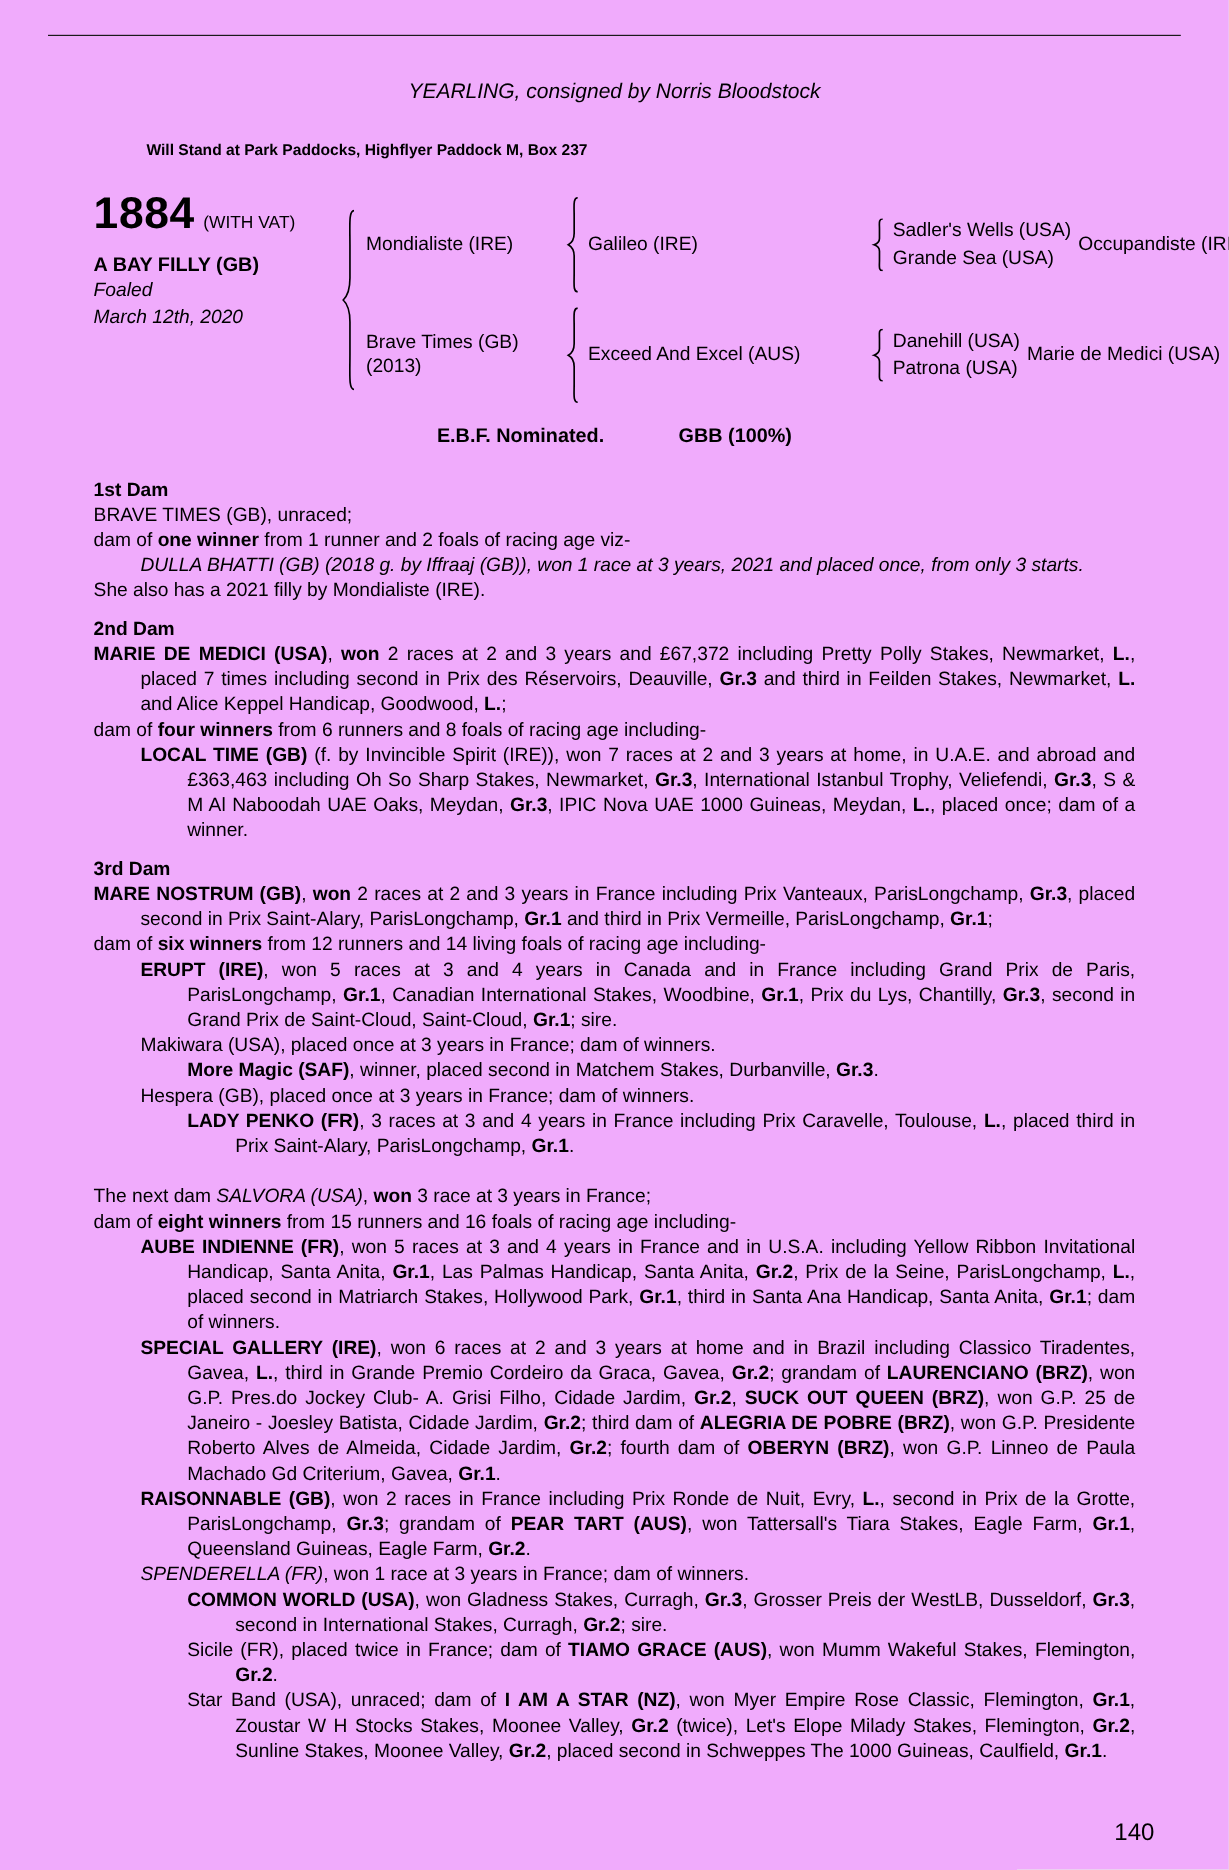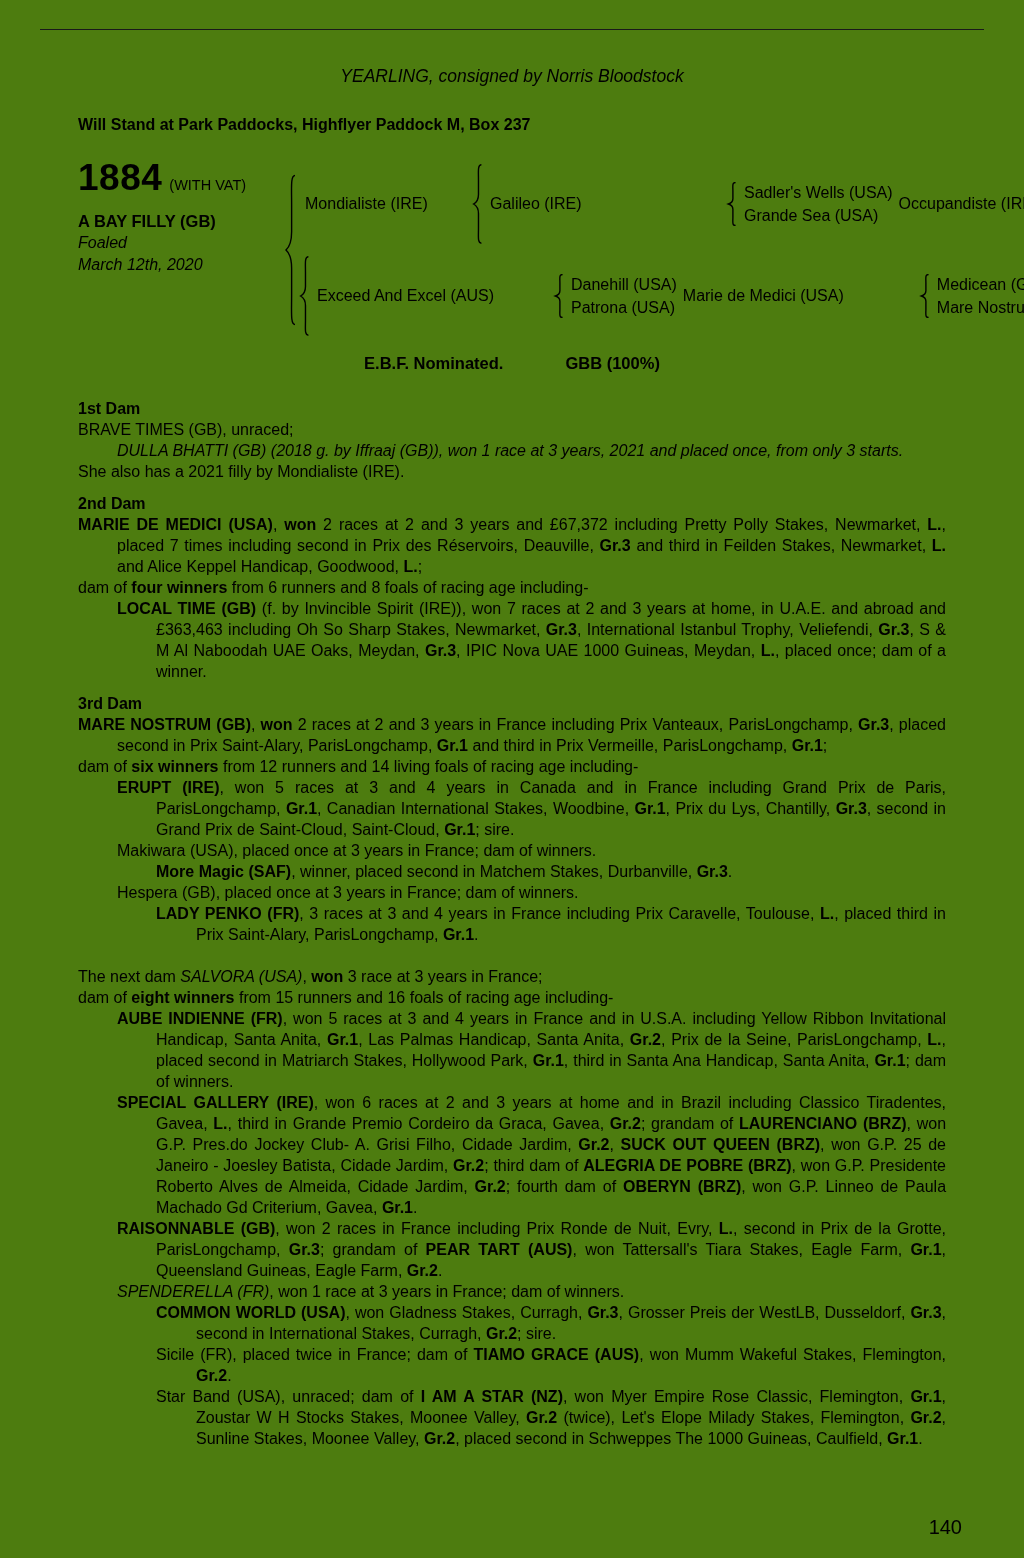--- a/index.html
+++ b/index.html
@@ -1,30 +1,30 @@
 <!DOCTYPE html>
 <html><head>
 <meta charset="utf-8">
 <style>
   html,body{margin:0;padding:0;background:#e8e8e8;}
   .page{
     position:relative;
     width:1024px;height:1558px;
     margin:0 auto;
-    background:#4d7c0f;
+    background:#f0abfc;
     color:#000;
     font-family:"Liberation Sans", sans-serif;
     font-size:16px;line-height:21px;
     box-sizing:border-box;
     padding:66px 78px 0 78px;
     overflow:hidden;
   }
   .top-rule{position:absolute;top:29px;left:40px;right:40px;border-top:1.5px solid #1a1a1a;}
   .consign-header{text-align:center;font-style:italic;font-size:17.5px;}
-  .stand-line{font-weight:bold;font-size:16px;margin-top:27px;}
+  .stand-line{font-weight:bold;font-size:13px;margin-top:27px;margin-left:44px;}
 
   
   .pedigree-block{display:flex;margin-top:20px;height:190px;}
   .lot-col{width:205px;flex:none;padding-top:4px;}
   .lot-line{display:flex;align-items:baseline;gap:7px;}
   .lot-num{font-size:37px;font-weight:bold;letter-spacing:.5px;line-height:38px;}
   .vat-note{font-size:14.5px;}
   .horse-desc{font-weight:bold;font-size:16.5px;margin-top:14px;}
   .foaled{line-height:22px;font-style:italic;}
   .tree{flex:1;display:flex;align-items:center;}
@@ -105,20 +105,24 @@
                 </svg>
               <div class="g3pair">
                 <div>Kaldoun (FR)</div>
                 <div>Only Seule (USA)</div>
               </div>
             </div>
           </div>
         </div>
 
         <div class="half">
+          <div class="g1cell">
+            <div>Brave Times (GB)</div>
+            <div>(2013)</div>
+          </div>
           <svg class="brace b1" viewBox="0 0 20 100" preserveAspectRatio="none">
               <path d="M16 1 C10 1 11.5 9 11.5 20 L11.5 38 C11.5 44 9.5 47.5 4 50 C9.5 52.5 11.5 56 11.5 62 L11.5 80 C11.5 91 10 99 16 99" fill="none" stroke="#000" stroke-width="1.4" vector-effect="non-scaling-stroke"></path>
             </svg>
           <div class="g2col">
             <div class="quarter">
               <div class="g2cell">Exceed And Excel (AUS)</div>
               <svg class="brace b2" viewBox="0 0 20 100" preserveAspectRatio="none">
                   <path d="M16 1 C10 1 11.5 9 11.5 20 L11.5 38 C11.5 44 9.5 47.5 4 50 C9.5 52.5 11.5 56 11.5 62 L11.5 80 C11.5 91 10 99 16 99" fill="none" stroke="#000" stroke-width="1.4" vector-effect="non-scaling-stroke"></path>
                 </svg>
               <div class="g3pair">
@@ -145,20 +149,21 @@
 
   <div class="nom-line">
     <span>E.B.F. Nominated.</span>
     <span>GBB (100%)</span>
   </div>
 
   <div class="produce">
       <div>
         <div class="sec-heading">1st Dam</div>
         <div class="para lvl0"><span>BRAVE TIMES (GB), unraced;</span></div>
+        <div class="para lvl0"><span>dam of </span><span class="seg-b">one winner</span><span> from 1 runner and 2 foals of racing age viz-</span></div>
         <div class="para lvl1"><span class="seg-i">DULLA BHATTI (GB) (2018 g. by Iffraaj (GB)), won 1 race at 3 years, 2021 and placed once, from only 3 starts.</span></div>
         <div class="para lvl0"><span>She also has a 2021 filly by Mondialiste (IRE).</span></div>
       </div>
       <div style="margin-top: 11px;">
         <div class="sec-heading">2nd Dam</div>
         <div class="para lvl0"><span class="seg-b">MARIE DE MEDICI (USA)</span><span>, </span><span class="seg-b">won</span><span> 2 races at 2 and 3 years and £67,372 including Pretty Polly Stakes, Newmarket, </span><span class="seg-b">L.</span><span>, placed 7 times including second in Prix des Réservoirs, Deauville, </span><span class="seg-b">Gr.3</span><span> and third in Feilden Stakes, Newmarket, </span><span class="seg-b">L.</span><span> and Alice Keppel Handicap, Goodwood, </span><span class="seg-b">L.</span><span>;</span></div>
         <div class="para lvl0"><span>dam of </span><span class="seg-b">four winners</span><span> from 6 runners and 8 foals of racing age including-</span></div>
         <div class="para lvl1"><span class="seg-b">LOCAL TIME (GB)</span><span> (f. by Invincible Spirit (IRE)), won 7 races at 2 and 3 years at home, in U.A.E. and abroad and £363,463 including Oh So Sharp Stakes, Newmarket, </span><span class="seg-b">Gr.3</span><span>, International Istanbul Trophy, Veliefendi, </span><span class="seg-b">Gr.3</span><span>, S &amp; M Al Naboodah UAE Oaks, Meydan, </span><span class="seg-b">Gr.3</span><span>, IPIC Nova UAE 1000 Guineas, Meydan, </span><span class="seg-b">L.</span><span>, placed once; dam of a winner.</span></div>
       </div>
       <div style="margin-top: 11px;">

